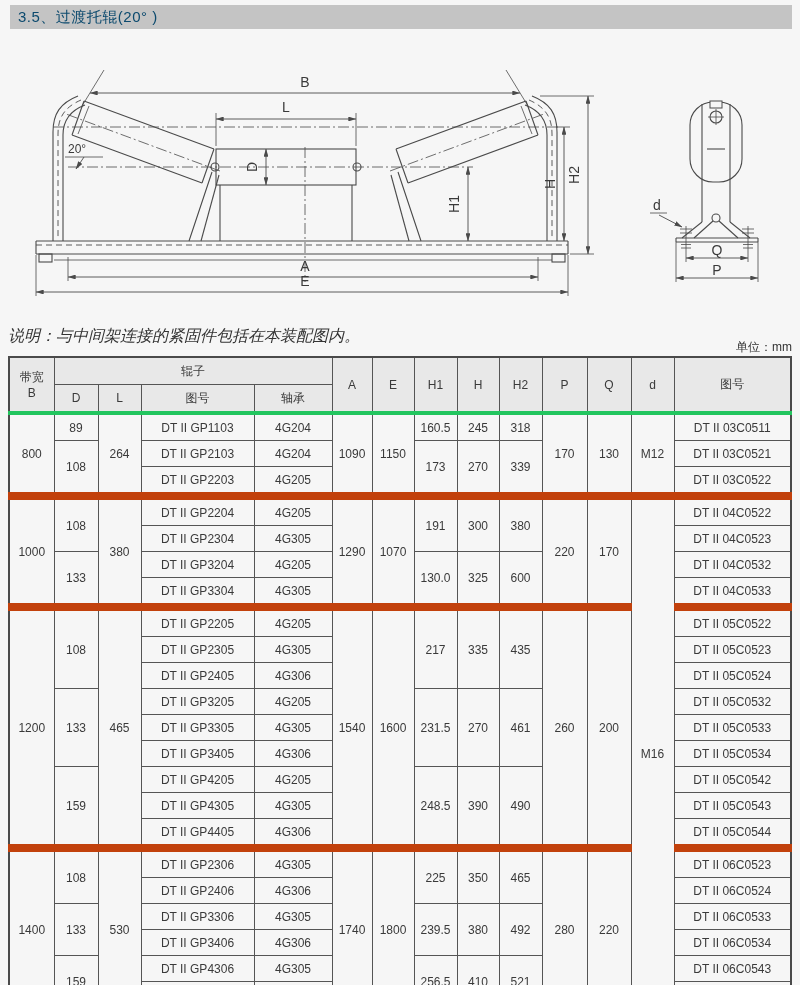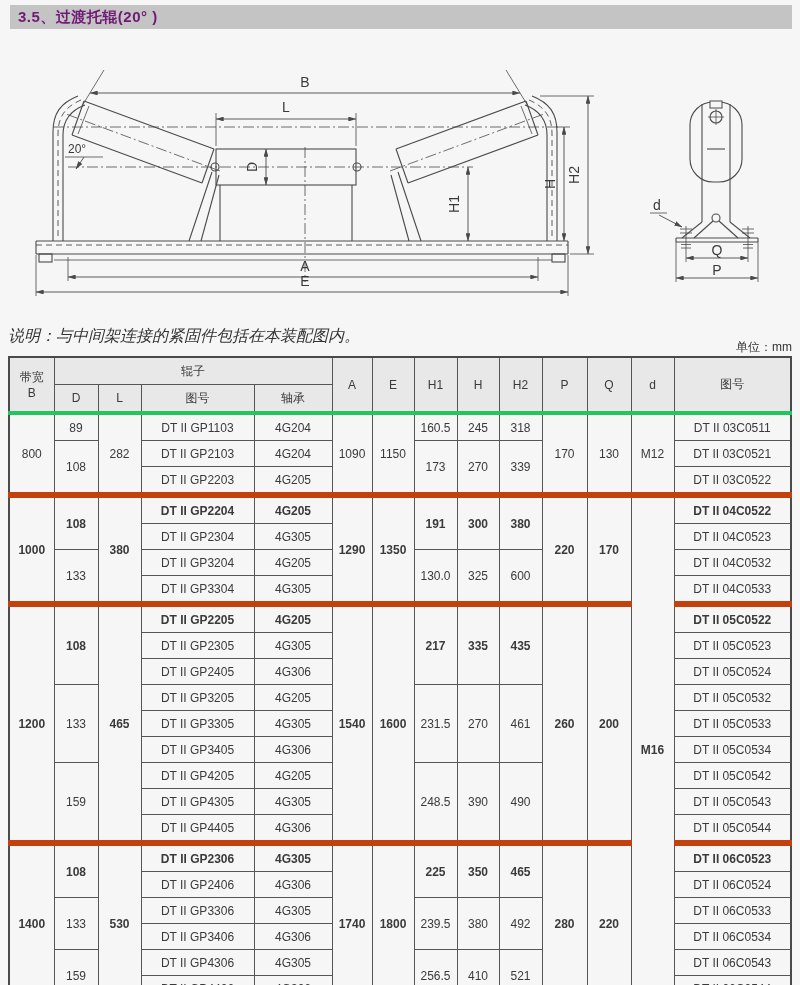--- a/index.html
+++ b/index.html
@@ -7,21 +7,21 @@
     width:800px;height:985px;position:relative;overflow:hidden;
     background:#f6f6f6;
     font-family:"Liberation Sans","DejaVu Sans",sans-serif;
     color:#3a3a3a;
   }
   .titlebar{
     position:absolute;left:10px;top:5px;width:782px;height:24px;
     background:#c4c4c4;display:flex;align-items:center;
   }
   .titlebar .t{
-    color:#701a75;font-size:15px;font-weight:bold;padding-left:8px;letter-spacing:0.5px;
+    color:#0c4a6e;font-size:15px;font-weight:normal;padding-left:8px;letter-spacing:0.5px;
   }
   .drawing{position:absolute;left:8px;top:50px;width:790px;height:258px;}
   svg .ln{stroke:#4a4a4a;stroke-width:1.1;fill:none;}
   svg .thin{stroke:#4a4a4a;stroke-width:0.8;fill:none;}
   svg .cl{stroke:#4a4a4a;stroke-width:0.8;fill:none;stroke-dasharray:11 3 2 3;}
   svg .dash{stroke:#4a4a4a;stroke-width:0.9;fill:none;stroke-dasharray:6 4;}
   svg .dim{stroke:#4a4a4a;stroke-width:0.9;fill:none;
     marker-start:url(#arr);marker-end:url(#arr);}
   svg .lead{stroke:#4a4a4a;stroke-width:0.9;fill:none;marker-end:url(#arr);}
   svg text{fill:#3a3a3a;font-size:14px;font-family:"Liberation Sans","DejaVu Sans",sans-serif;}
@@ -34,21 +34,21 @@
     font-size:12px;color:#3a3a3a;
     border:2px solid #4a4a4a;
   }
   table.spec th,table.spec td{
     border:1px solid #555;text-align:center;vertical-align:middle;
     padding:0 1px;overflow:hidden;white-space:nowrap;
   }
   table.spec thead th{background:#e8e8e8;font-weight:normal;height:26px;}
   table.spec thead{border-bottom:4px solid #22c55e;}
   table.spec tbody td{height:25px;background:transparent;}
-  table.spec tr.section-start td{border-top:6px solid #c2410c;font-weight:bold;}
+  table.spec tr.section-start td{border-top:8px solid #c2410c;}
 </style>
 </head>
 <body>
 
 <div class="titlebar">
   <span class="t">3.5、过渡托辊(20°  )</span>
 </div>
 
 <svg class="drawing" viewBox="0 0 790 258" width="790" height="258">
   <defs>
@@ -241,21 +241,21 @@
       <th>D</th>
       <th>L</th>
       <th>图号</th>
       <th>轴承</th>
     </tr>
   </thead>
   <tbody>
       <tr>
         <td rowspan="3">800</td>
         <td>89</td>
-        <td rowspan="3">282</td>
+        <td rowspan="3">264</td>
         <td>DT II GP1103</td>
         <td>4G204</td>
         <td rowspan="3">1090</td>
         <td rowspan="3">1150</td>
         <td>160.5</td>
         <td>245</td>
         <td>318</td>
         <td rowspan="3">170</td>
         <td rowspan="3">130</td>
         <td rowspan="3">M12</td>
@@ -275,21 +275,21 @@
         <td>4G205</td>
         <td>DT II 03C0522</td>
       </tr>
       <tr class="section-start">
         <td rowspan="4">1000</td>
         <td rowspan="2">108</td>
         <td rowspan="4">380</td>
         <td>DT II GP2204</td>
         <td>4G205</td>
         <td rowspan="4">1290</td>
-        <td rowspan="4">1350</td>
+        <td rowspan="4">1070</td>
         <td rowspan="2">191</td>
         <td rowspan="2">300</td>
         <td rowspan="2">380</td>
         <td rowspan="4">220</td>
         <td rowspan="4">170</td>
         <td rowspan="19">M16</td>
         <td>DT II 04C0522</td>
       </tr>
       <tr>
         <td>DT II GP2304</td>

